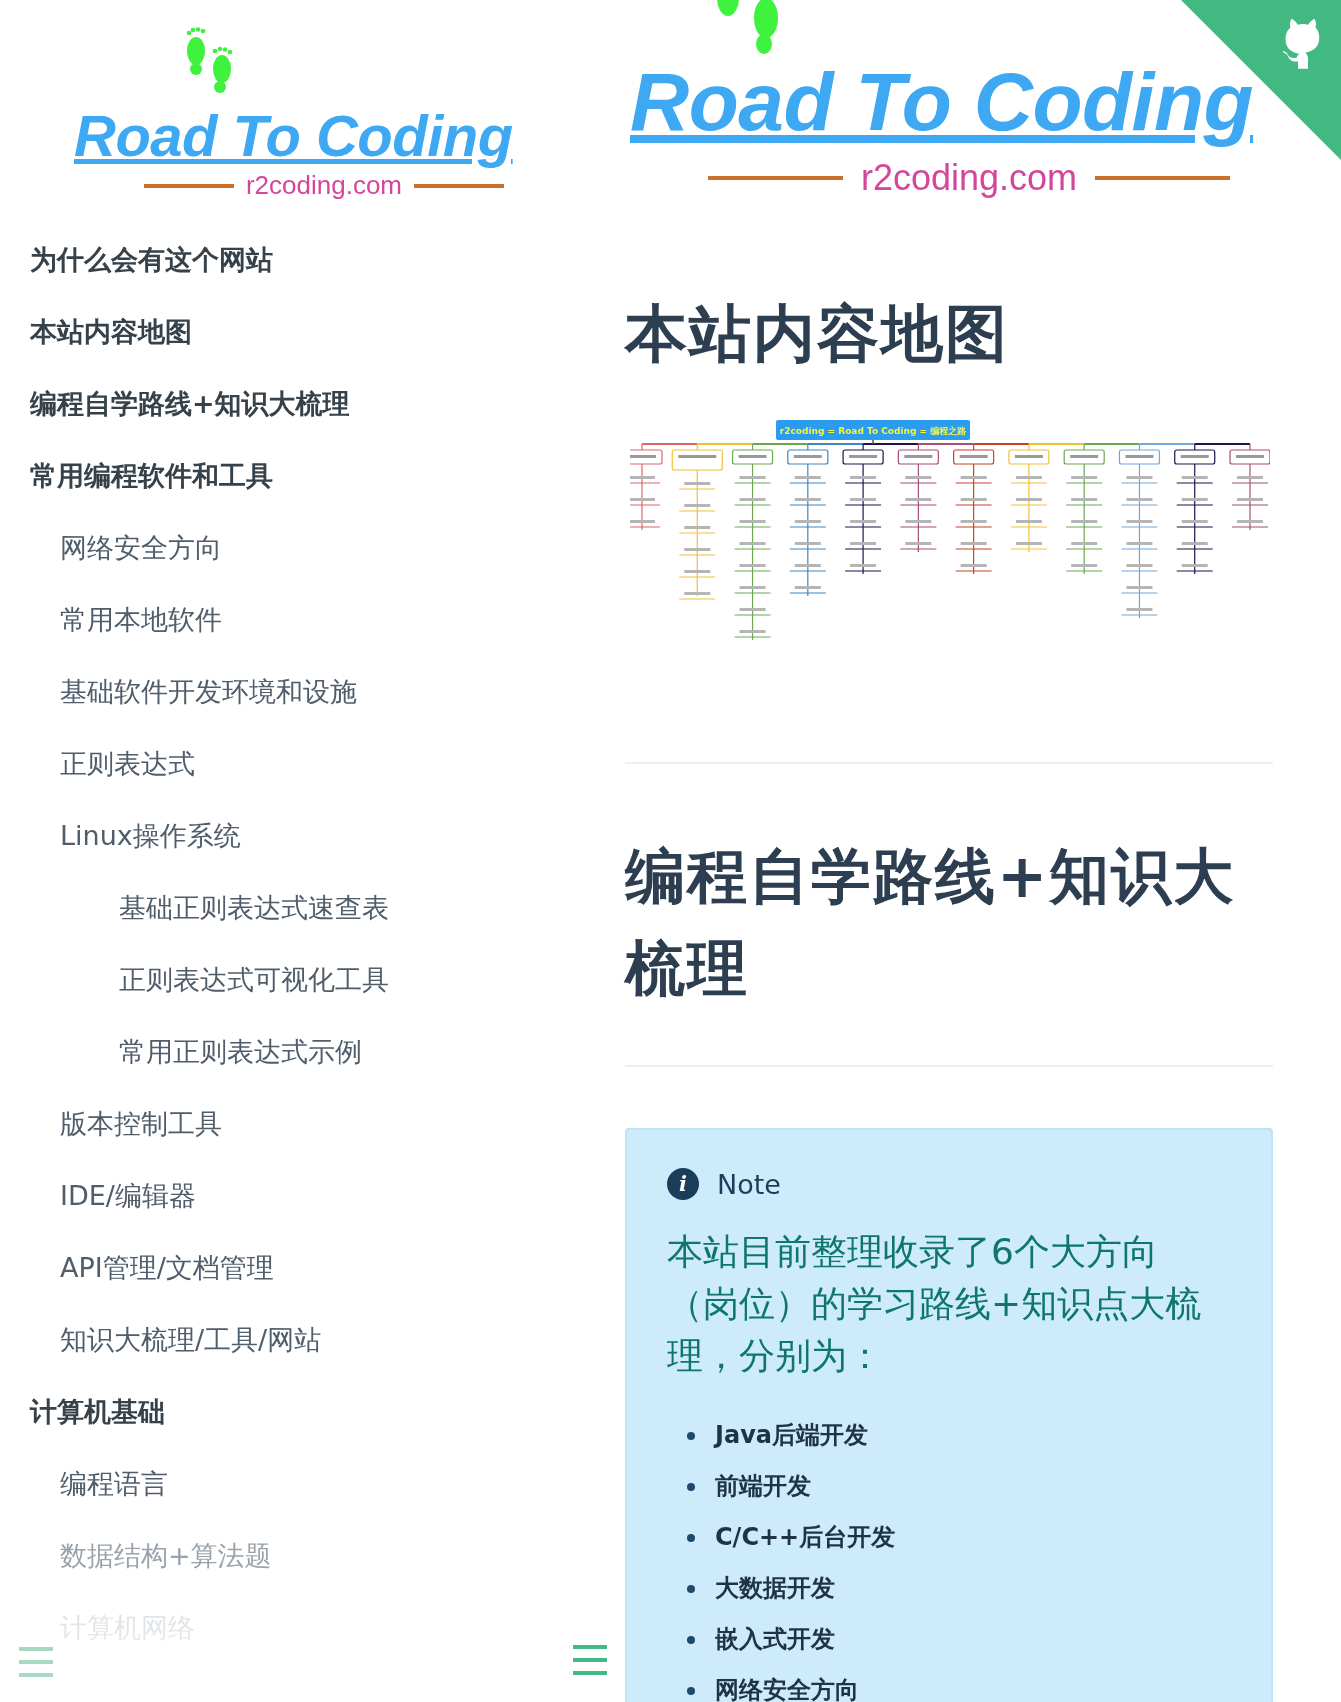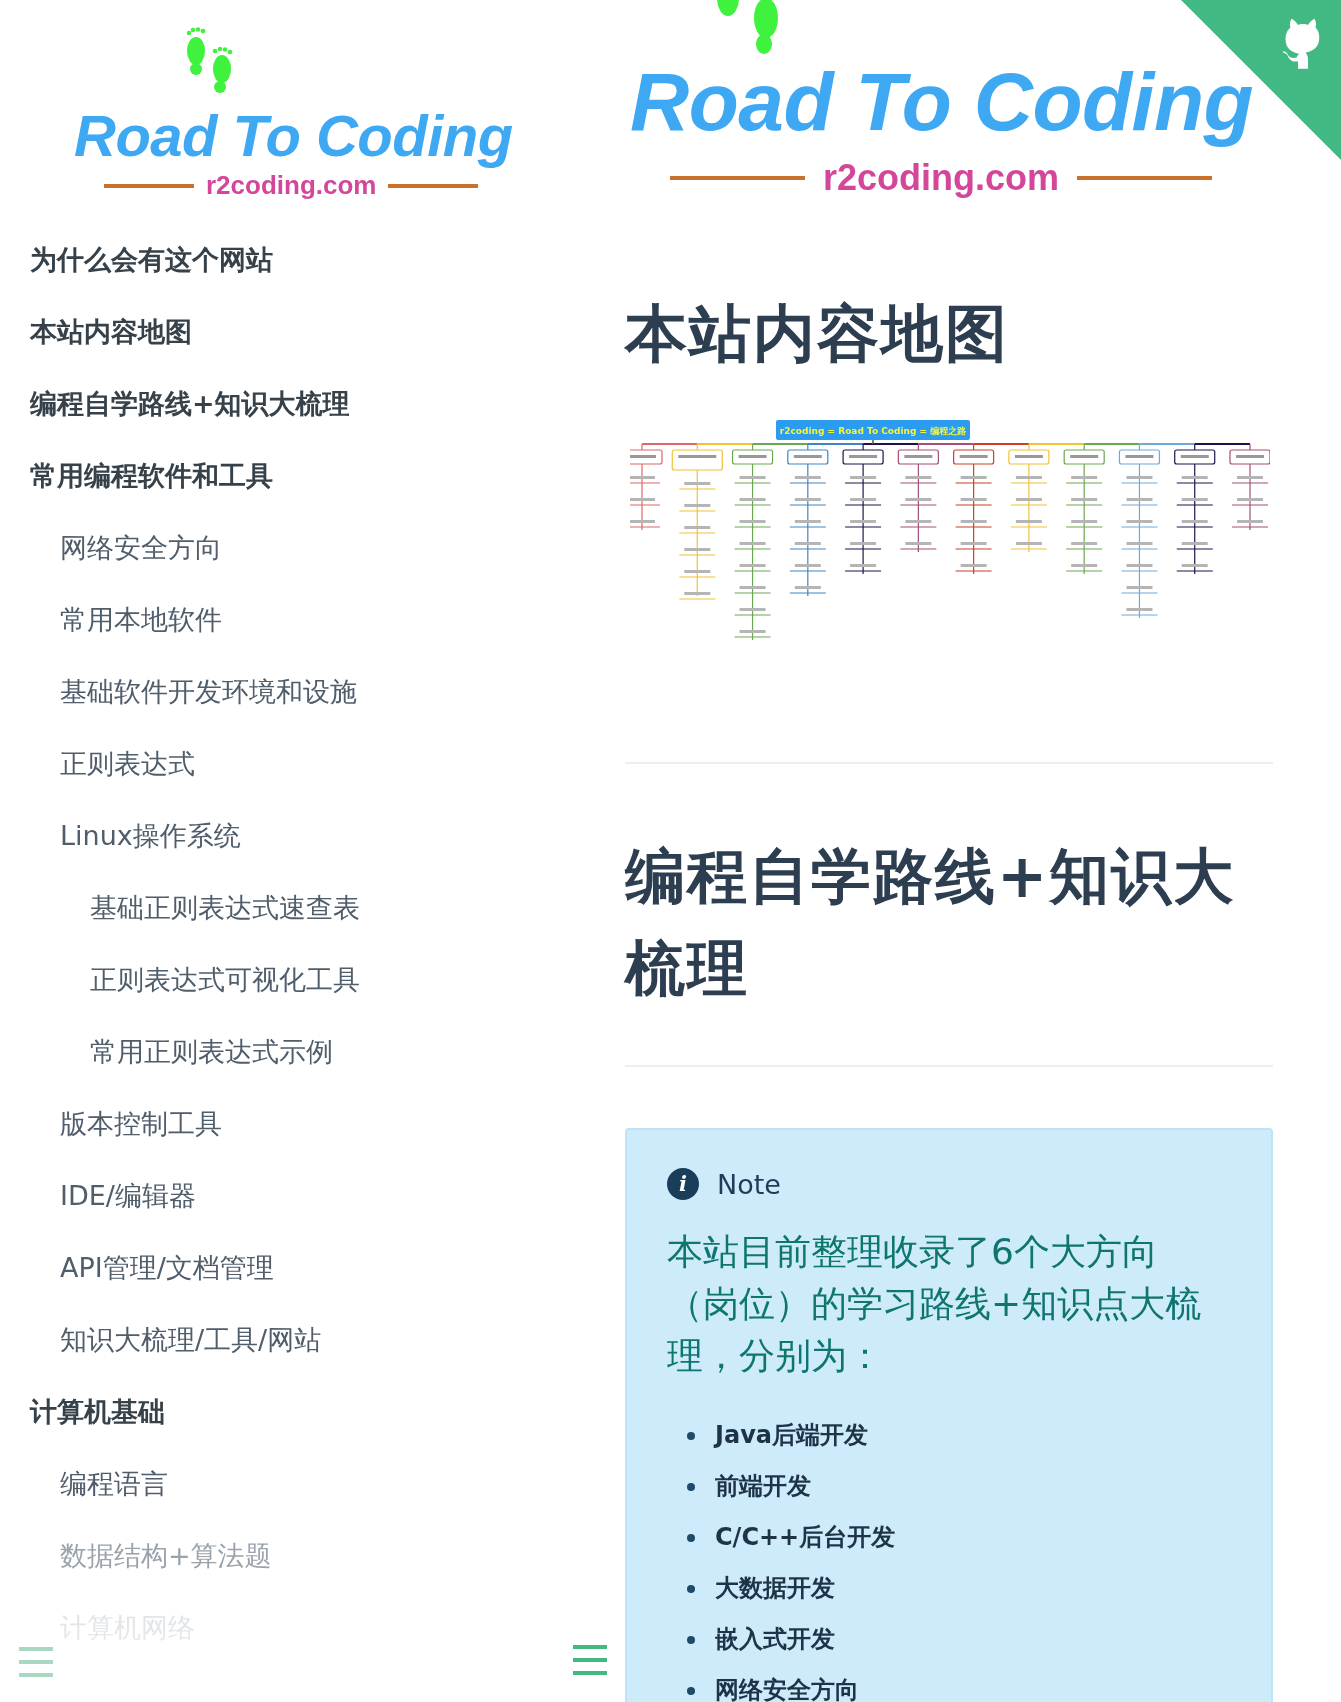--- a/index.html
+++ b/index.html
@@ -10,23 +10,23 @@
       color: #34495e;
     }
     .page { position: relative; width: 1341px; height: 1702px; }
 
     
     .logo { position: absolute; text-align: center; }
     .logo .feet { position: absolute; }
     .logo .title {
       font-family: "Liberation Sans", sans-serif;
       font-weight: bold; font-style: italic;
-      color: #3ea8f2; white-space: nowrap; letter-spacing: -0.5px;
-    }
-    .logo .sub-row { display: flex; align-items: center; justify-content: flex-start; font-weight: bold; }
+      color: #3ea8f2; white-space: nowrap; letter-spacing: -0.5px; text-decoration: underline;
+    }
+    .logo .sub-row { display: flex; align-items: center; justify-content: flex-end; }
     .logo .rule { height: 4px; background: #c9722e; }
     .logo .domain {
       font-family: "Liberation Sans", sans-serif;
       color: #d3469a; white-space: nowrap;
     }
 
     
     .logo-left { left: 60px; top: 20px; width: 470px; height: 180px; }
     .logo-left .feet { left: 118px; top: 5px; width: 70px; height: 70px; }
     .logo-left .title { position: absolute; left: 14px; top: 82px; font-size: 58px; }
@@ -44,21 +44,21 @@
 
     
     .sidebar { position: absolute; left: 0; top: 0; width: 600px; height: 1702px; }
     .nav { position: absolute; left: 0; top: 230px; width: 560px; list-style: none; }
     .nav li {
       height: 72px; line-height: 60px; font-size: 27px; color: #505d6b;
       white-space: nowrap;
     }
     .nav li.lvl0 { padding-left: 30px; font-weight: bold; color: #364149; }
     .nav li.lvl1 { padding-left: 60px; }
-    .nav li.lvl2 { padding-left: 90px; }
+    .nav li.lvl2 { padding-left: 119px; }
     .nav li.fade1 { color: #9aa3ab; }
     .nav li.fade2 { color: #d6dade; }
     .sidebar-fade {
       position: absolute; left: 0; top: 1580px; width: 600px; height: 122px;
       background: linear-gradient(to bottom, rgba(255,255,255,0), rgba(255,255,255,0.85));
       pointer-events: none;
     }
     .menu-toggle {
       position: absolute; width: 34px; height: 30px;
       display: flex; flex-direction: column; justify-content: space-between;

